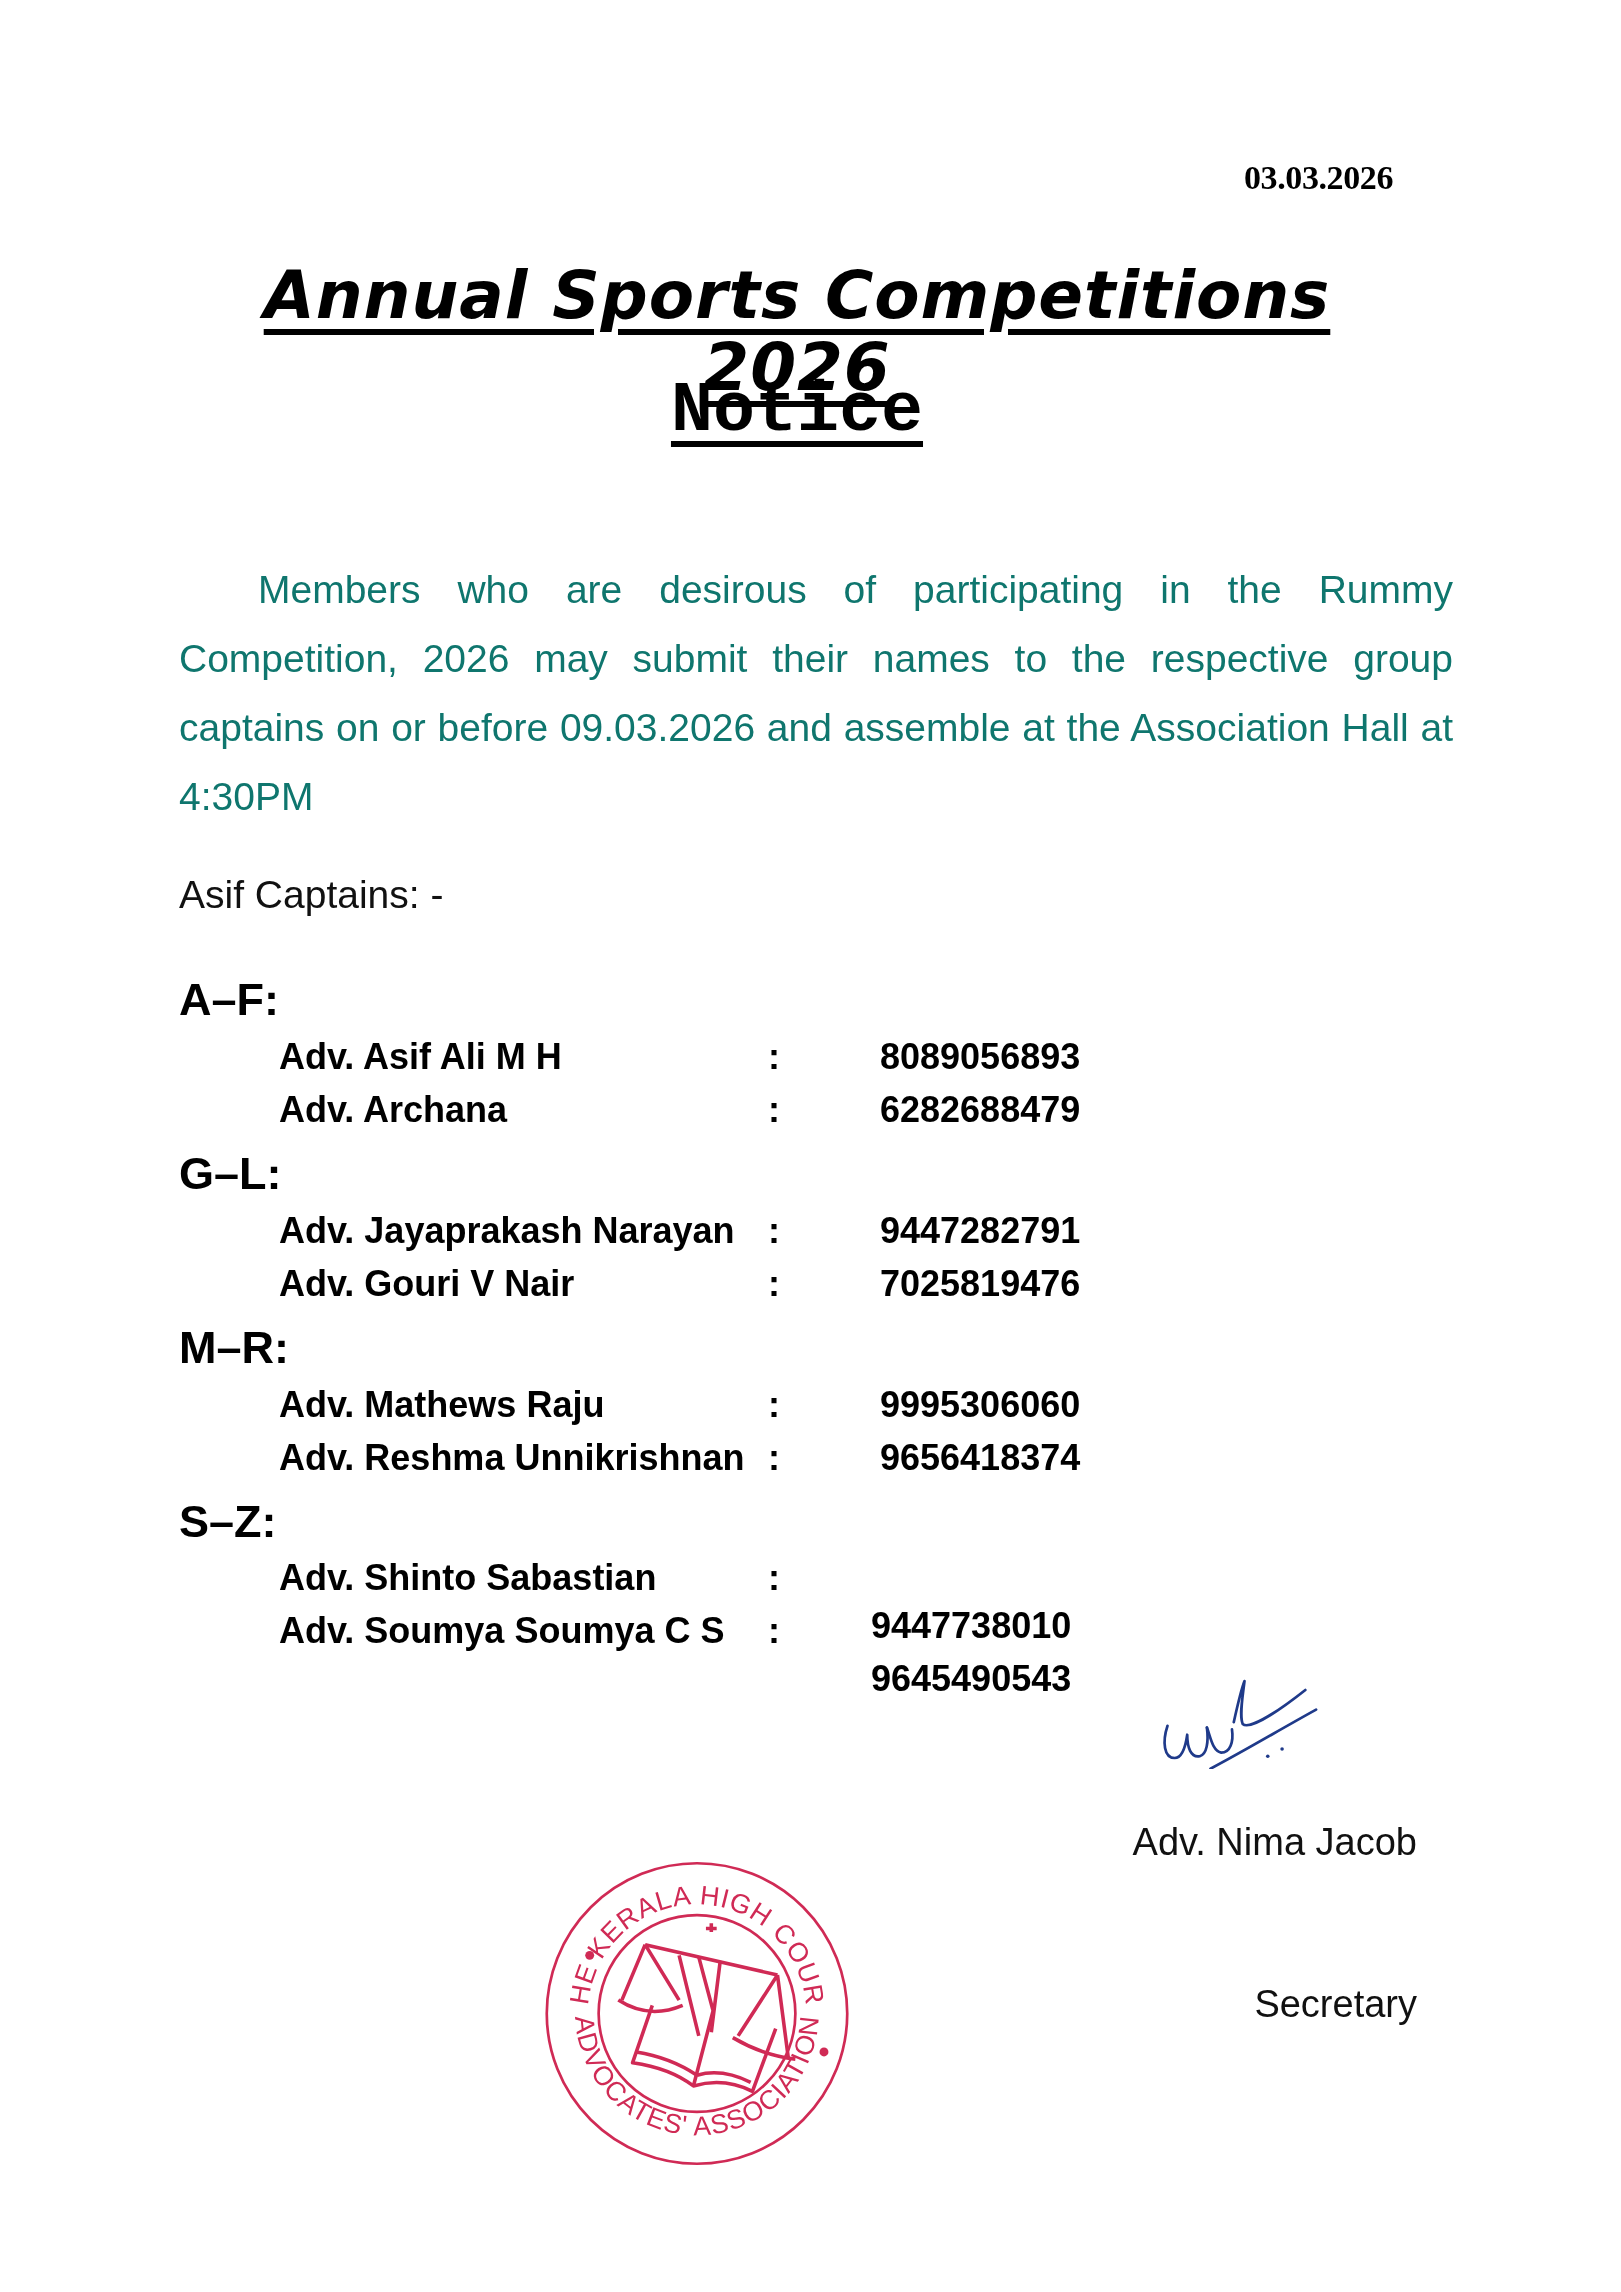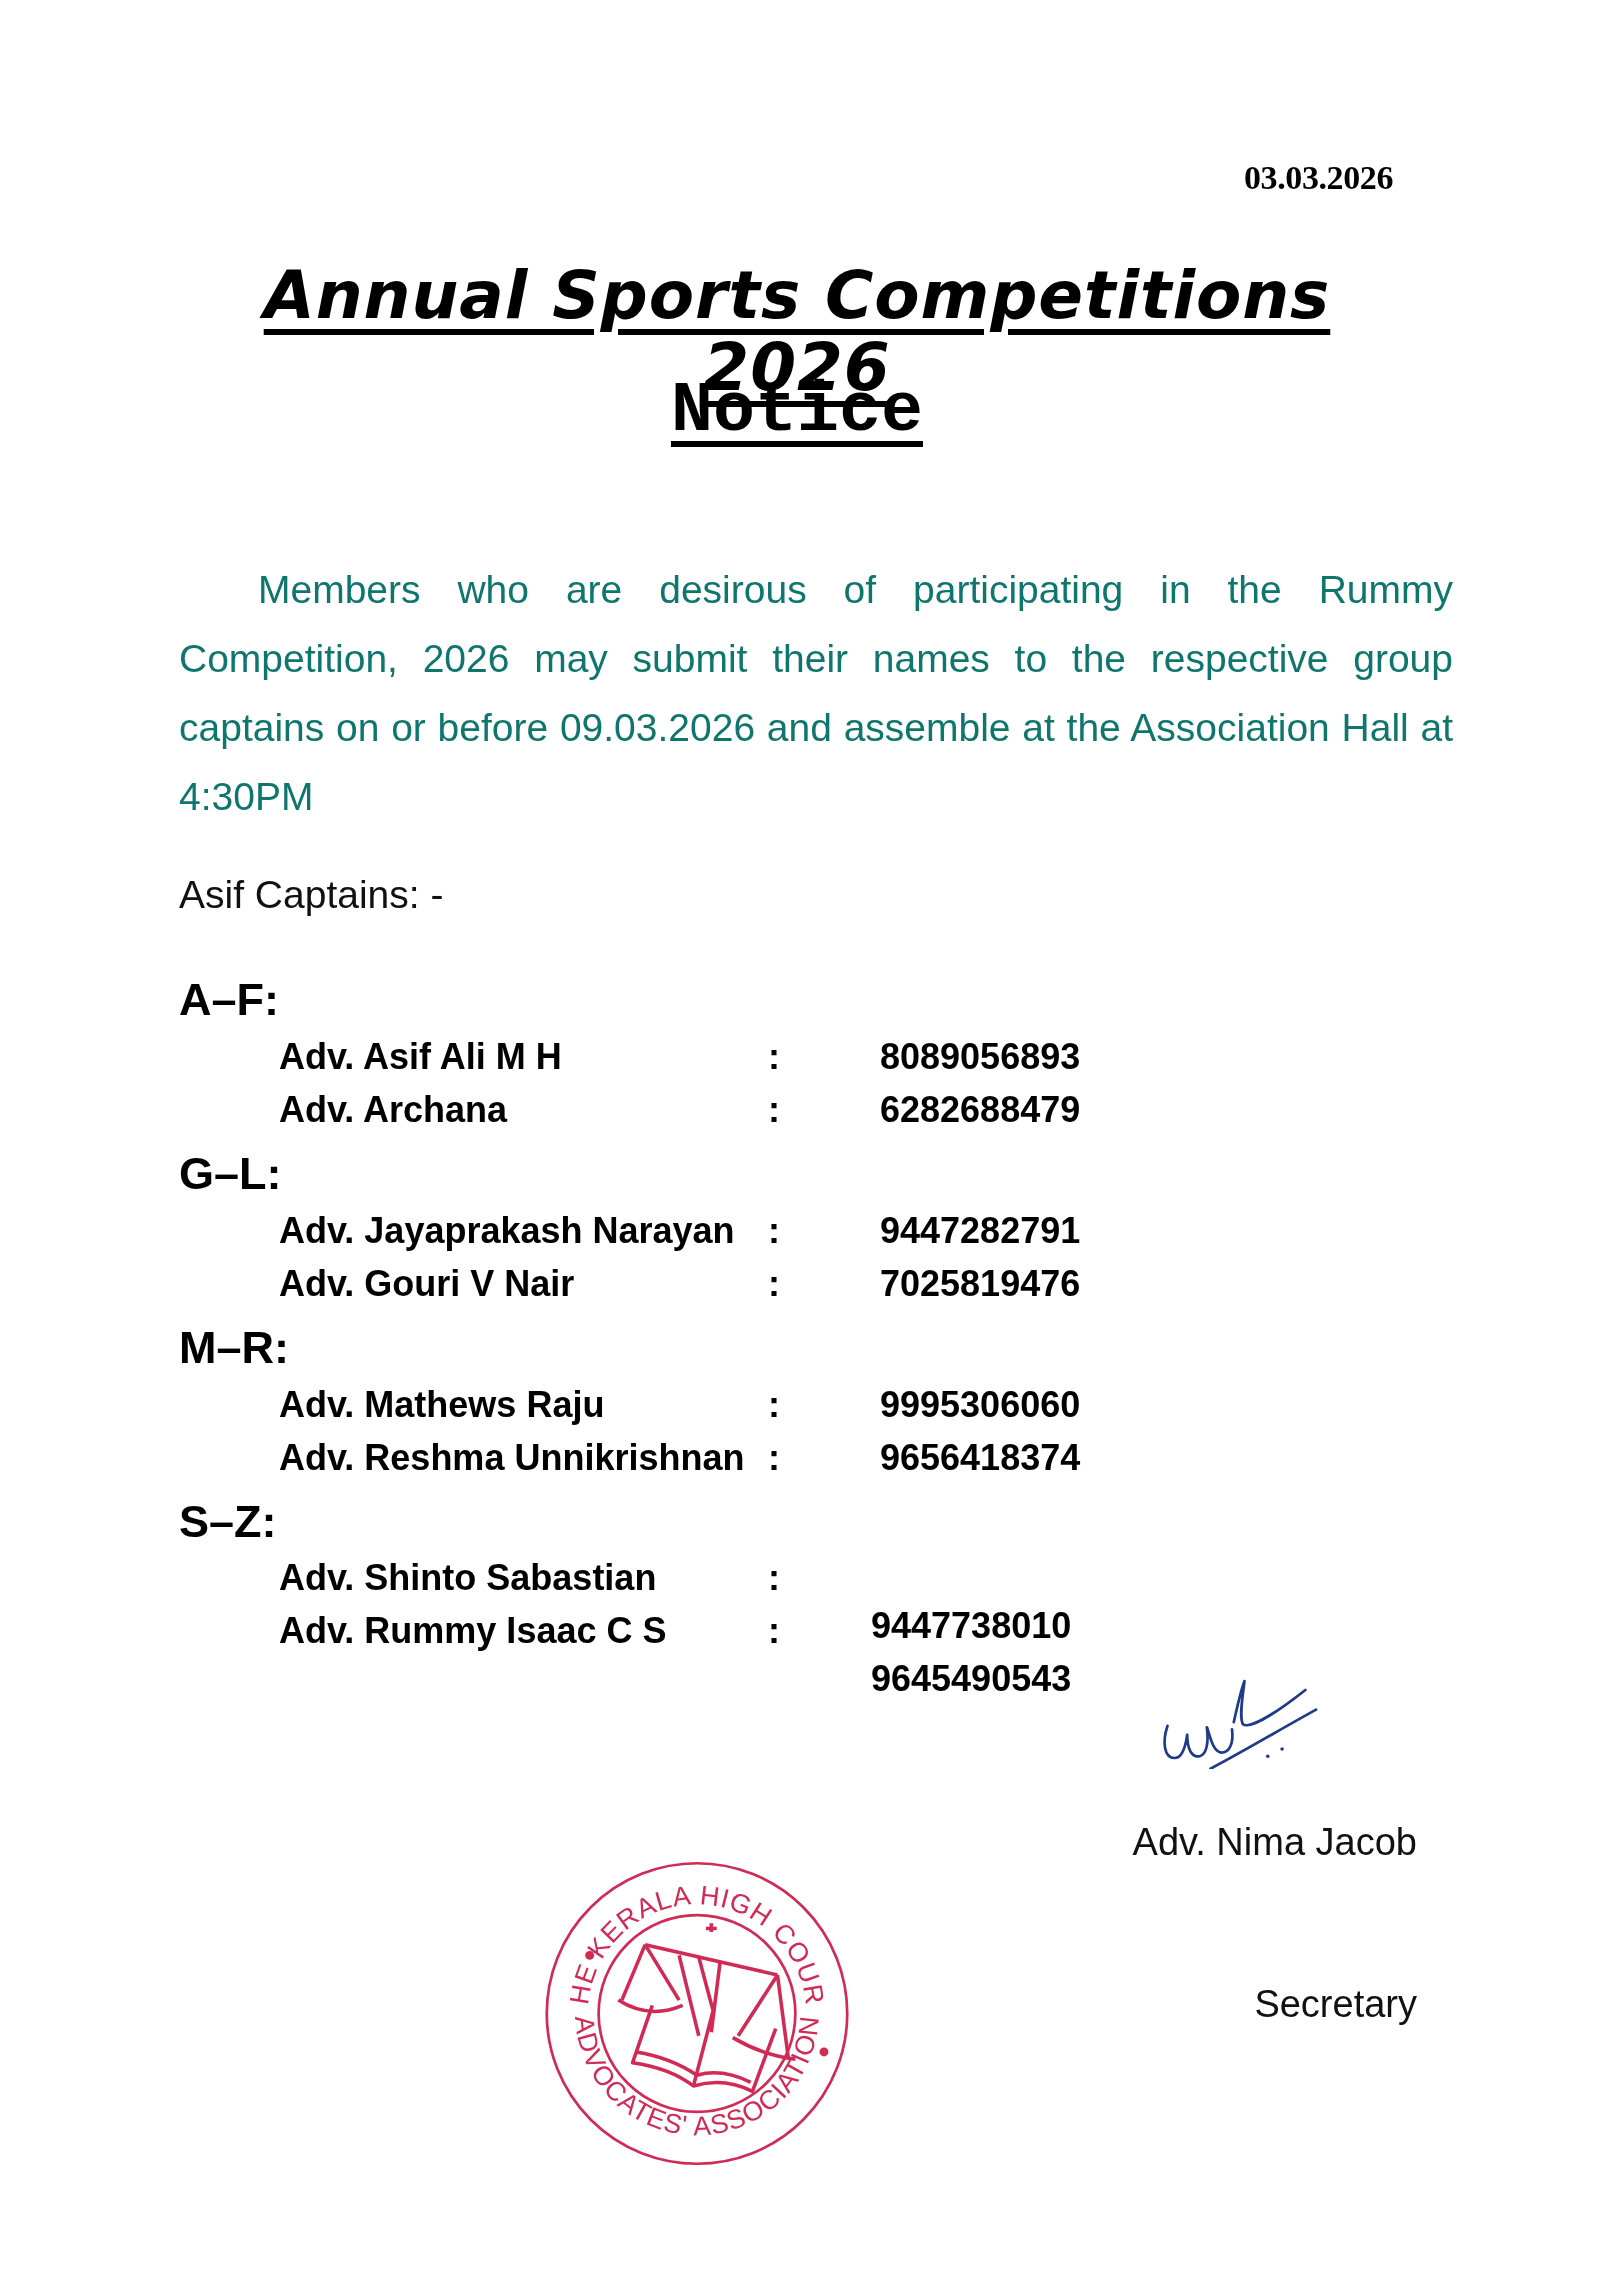--- a/index.html
+++ b/index.html
@@ -99,21 +99,21 @@
   <span class="phone">9656418374</span>
 </div>
 
 <div class="abs group-head" style="top:1496px">S–Z:</div>
 <div class="abs row shift" style="top:1557px">
   <span class="name">Adv. Shinto Sabastian</span>
   <span class="colon">:</span>
   <span class="phone">9447738010</span>
 </div>
 <div class="abs row shift" style="top:1610px">
-  <span class="name">Adv. Rummy Isaac C S</span>
+  <span class="name">Adv. Soumya Soumya C S</span>
   <span class="colon">:</span>
   <span class="phone">9645490543</span>
 </div>
 
 <svg class="abs signature" viewBox="0 0 200 110">
   <g fill="none" stroke="#1f3a8a" stroke-width="3" stroke-linecap="round" stroke-linejoin="round">
     <path d="M14 62 C8 80, 10 98, 22 98 C30 98, 34 86, 36 72 C36 86, 40 98, 50 96 C58 94, 60 80, 58 64"></path>
     <path d="M58 64 C62 74, 64 90, 74 92 C84 92, 88 80, 86 66"></path>
     <path d="M88 58 C92 40, 96 22, 100 12 C98 30, 94 50, 98 60 C104 66, 130 52, 168 22"></path>
     <path d="M62 110 C100 90, 140 66, 180 44"></path>

